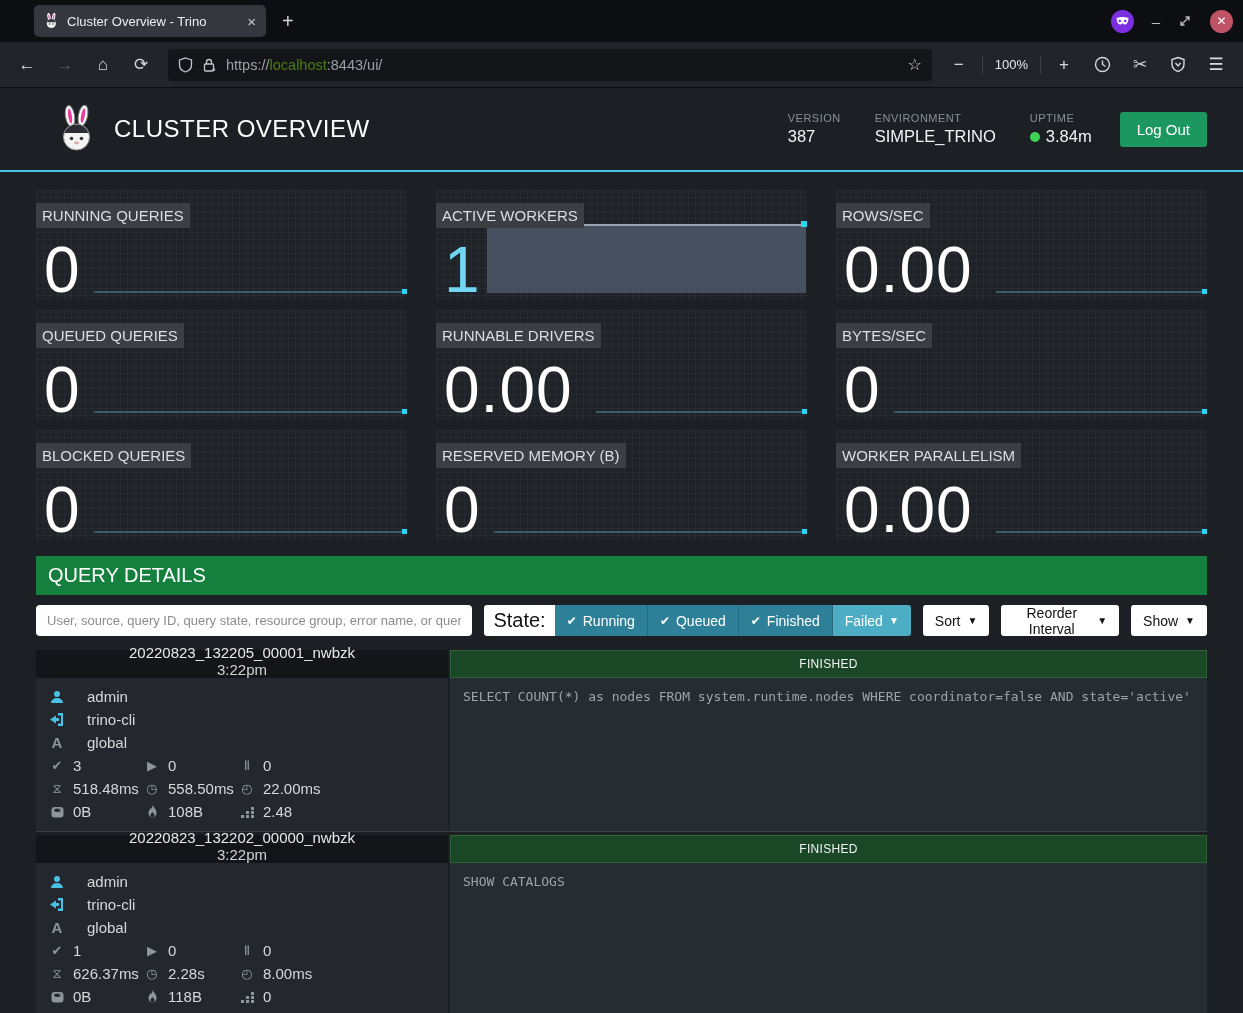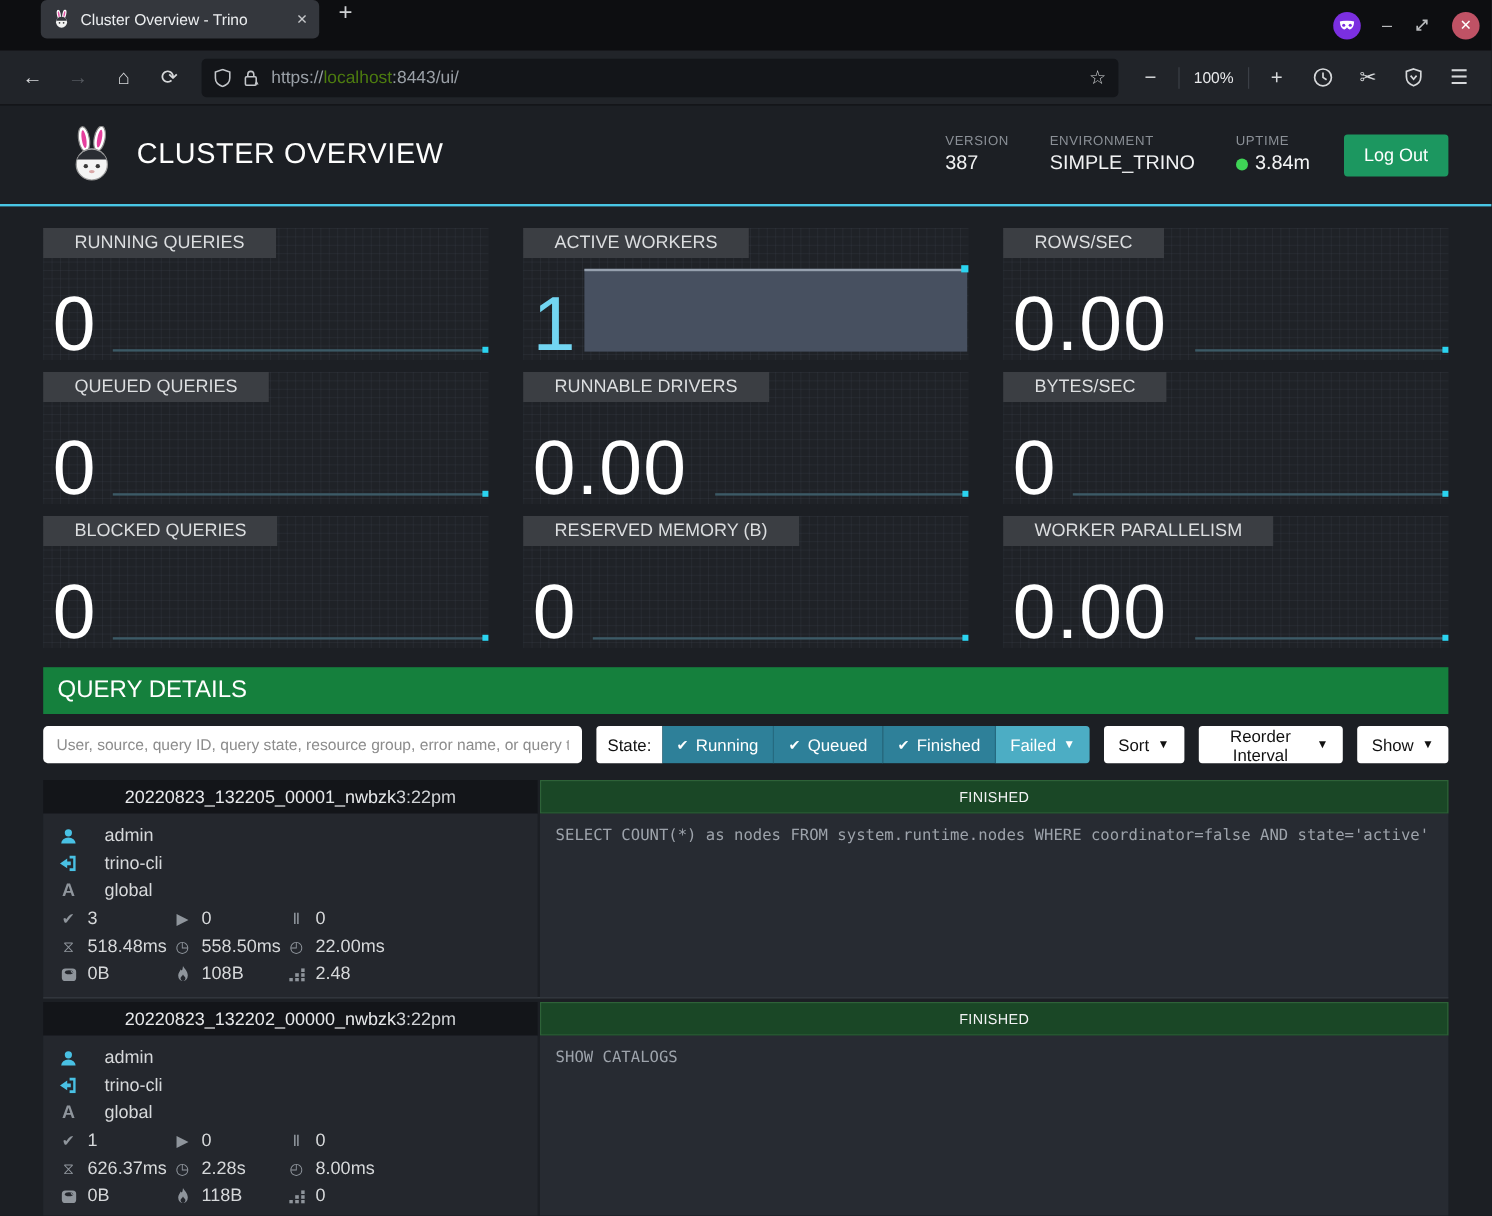--- a/index.html
+++ b/index.html
@@ -6,21 +6,21 @@
   html,body { width:1243px; height:1013px; }
   body {
     font-family: "Liberation Sans", sans-serif;
     background: #1c1f24;
     color: #e8eaec;
     overflow: hidden;
   }
   
   .tabbar {
     height: 42px; background: #0d0e11;
-    display: flex; align-items: flex-start; position: relative;
+    display: flex; align-items: center; position: relative;
     padding-left: 34px;
   }
   .tab {
     display: flex; align-items: center; gap: 8px;
     background: #34373d; border-radius: 5px;
     height: 32px; padding: 0 10px; width: 232px;
     font-size: 13px; color: #eceef0;
   }
   .tab .tab-title { flex: 1; white-space: nowrap; overflow: hidden; }
   .tab-close { color: #c6c8cb; font-size: 15px; cursor: default; }
@@ -67,23 +67,23 @@
   .stats { padding: 18px 36px 0 36px; display: grid; grid-template-columns: repeat(3, 1fr); gap: 10px 29px; }
   .card {
     position: relative; height: 110px;
     background-color: #1f2227;
     background-image:
       linear-gradient(rgba(140,150,170,0.07) 1px, transparent 1px),
       linear-gradient(90deg, rgba(140,150,170,0.07) 1px, transparent 1px);
     background-size: 7px 7px;
   }
   .card-label {
-    position: absolute; top: 0; left: 0;
+    position: absolute; top: 13px; left: 0;
     background: #3b3e43; color: #dcdee0; font-size: 15px;
-    padding: 4px 26px; z-index: 2;
+    padding: 4px 6px; z-index: 2;
   }
   .card-value {
     position: absolute; left: 8px; bottom: 4px; z-index: 2;
     font-size: 64px; color: #ffffff; line-height: 0.82; letter-spacing: 1px;
   }
   .card-value.accent { color: #72d5f1; }
   .spark-line { position: absolute; bottom: 7px; right: 1px; height: 2px; background: #3c5a66; }
   .spark-line::after {
     content: ""; position: absolute; right: -1px; top: -2px;
     width: 5px; height: 5px; background: #2bd4f0;
@@ -104,21 +104,21 @@
     font-size: 20px; padding: 8px 12px;
   }
   .qd-toolbar { margin: 10px 36px 0 36px; display: flex; align-items: center; }
   .qd-search {
     width: 541px; height: 31px; border: none; border-radius: 4px;
     padding: 0 11px; font-size: 13px; font-family: inherit; color: #222;
     background: #fff;
   }
   .qd-search::placeholder { color: #8c8c8c; }
   .state-chip {
-    margin-left: 12px; background: #fff; color: #111; font-size: 14px;
+    margin-left: 12px; background: #fff; color: #111; font-size: 20px;
     height: 31px; display: flex; align-items: center; padding: 0 9px;
     border-radius: 3px 0 0 3px;
   }
   .filter-group { display: flex; height: 31px; }
   .filter-btn {
     background: #2e8099; color: #fff; font-size: 14px; border: none;
     display: flex; align-items: center; gap: 6px; padding: 0 12px;
     border-right: 1px solid #256a80; font-family: inherit;
   }
   .filter-btn .chk { font-size: 12px; }
@@ -129,21 +129,21 @@
     height: 31px; font-size: 14px; padding: 0 12px; font-family: inherit;
     display: flex; align-items: center; gap: 7px;
   }
   .ml12 { margin-left: 12px; }
   
   .query-block { margin: 0 36px; display: flex; gap: 2px; border-bottom: 1px solid #3c4148; }
   .query-block.first { margin-top: 14px; margin-bottom: 3px; }
   .q-left { width: 412px; flex: 0 0 auto; display: flex; flex-direction: column; }
   .q-left-head {
     background: #131519; height: 28px; display: flex; align-items: center;
-    justify-content: center; padding: 0 14px;
+    justify-content: flex-end; padding: 0 14px; flex-direction: column;
   }
   .q-id { font-size: 15px; color: #e7e9eb; text-decoration: none; }
   .q-time { font-size: 15px; color: #d0d3d6; }
   .q-left-body { background: #24272d; flex: 1; padding: 7px 14px 8px 14px; font-size: 15px; color: #d6d8da; }
   .q-line { display: flex; align-items: center; gap: 23px; line-height: 23px; }
   .q-triple { display: grid; grid-template-columns: 95px 95px 1fr; line-height: 23px; }
   .q-cell { display: flex; align-items: center; gap: 9px; }
   .cyan { color: #49c1e4; }
   .gicon { color: #8f959c; width: 14px; display: inline-flex; justify-content: center; font-size: 13px; }
   .gicon svg { display: block; }

